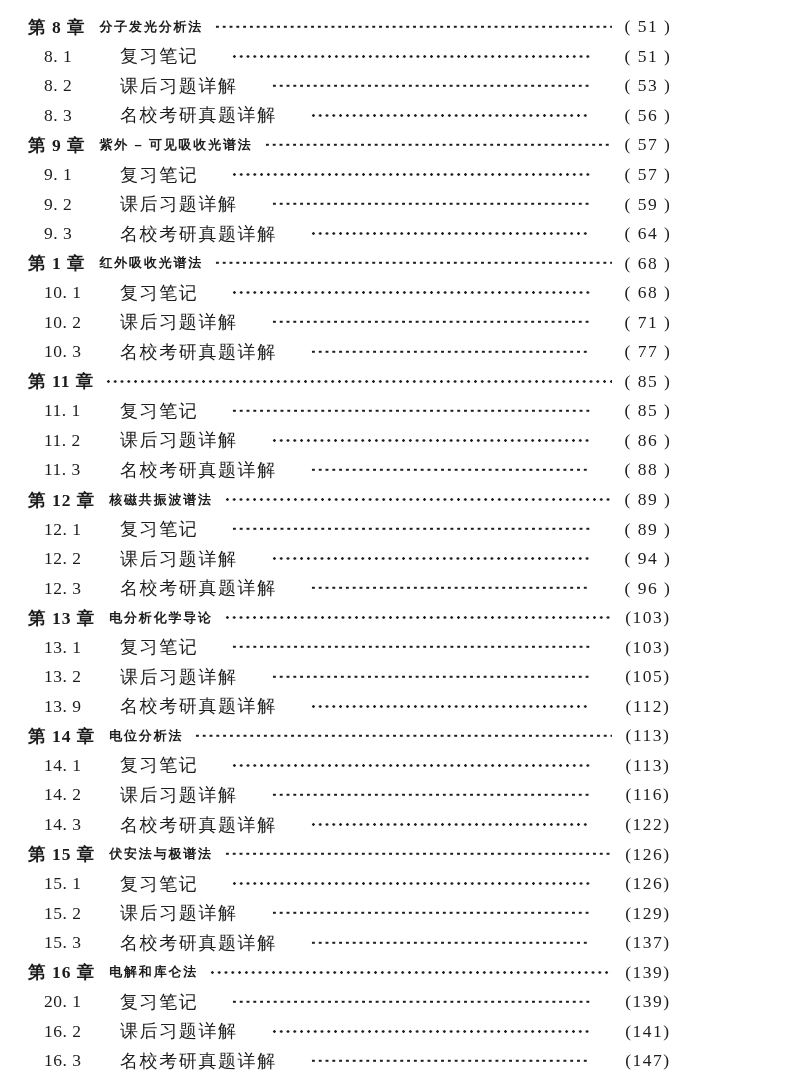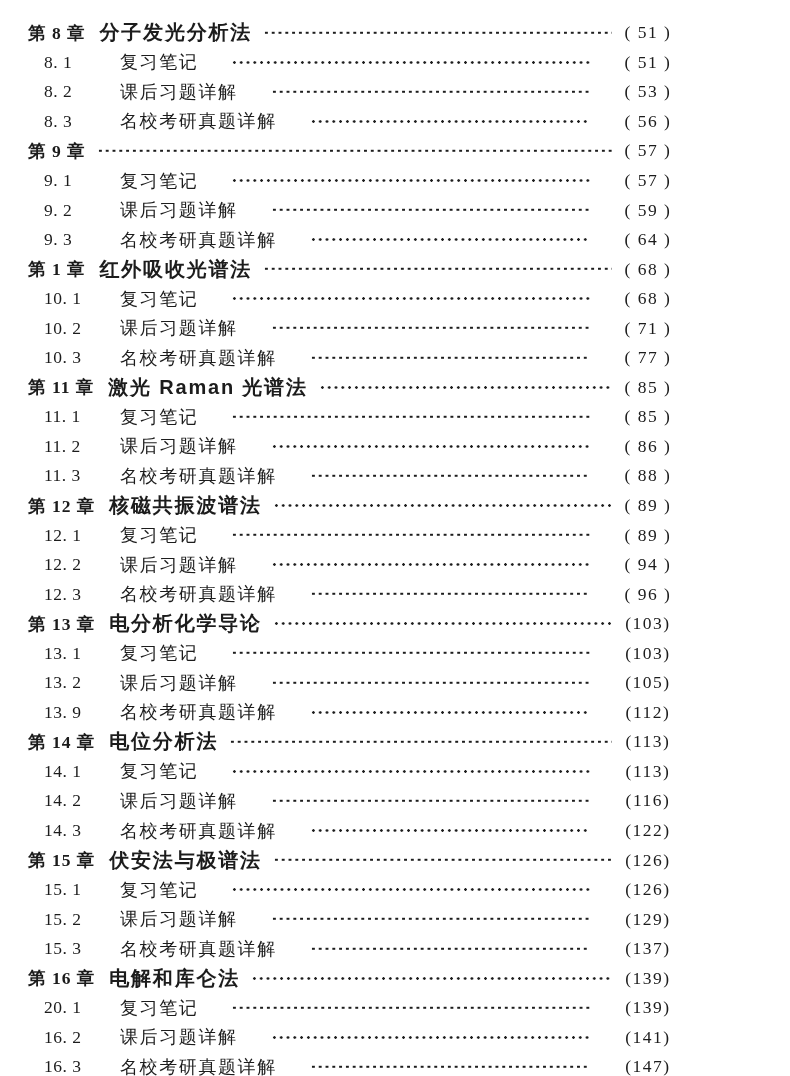--- a/index.html
+++ b/index.html
@@ -11,21 +11,21 @@
     height: 1076px;
     overflow: hidden;
     background: #ffffff;
     color: #1c1c1c;
     font-family: "Liberation Serif", "DejaVu Serif", serif;
   }
   .page {
     width: 676px;
     height: 1076px;
     overflow: hidden;
-    padding-top: 18px;
+    padding-top: 12px;
     box-sizing: border-box;
   }
   .row {
     display: flex;
     align-items: center;
     height: 29.55px;
     font-size: 17.5px;
     white-space: nowrap;
   }
   
@@ -34,21 +34,21 @@
     padding-left: 28px;
   }
   .ch-label {
     font-family: "Liberation Serif", "DejaVu Serif", serif;
     letter-spacing: 1px;
   }
   .ch-title {
     font-family: "Liberation Sans", "DejaVu Sans", sans-serif;
     margin-left: 14px;
     letter-spacing: 1.8px;
-    font-size: 20px;
+    font-size: 13px;
   }
   
   .row.section {
     padding-left: 44px;
     gap: 22px;
   }
   .sec-num {
     display: inline-block;
     width: 54px;
     flex: 0 0 54px;
@@ -101,20 +101,21 @@
         <span class="pagenum">( 53 )</span>
       </div>
       <div class="row section">
         <span class="sec-num">8. 3</span>
         <span class="sec-title">名校考研真题详解</span>
         <span class="leader"></span>
         <span class="pagenum">( 56 )</span>
       </div>
       <div class="row chapter">
         <span class="ch-label">第 9 章</span>
+        <span class="ch-title">紫外 – 可见吸收光谱法</span>
         <span class="leader"></span>
         <span class="pagenum">( 57 )</span>
       </div>
       <div class="row section">
         <span class="sec-num">9. 1</span>
         <span class="sec-title">复习笔记</span>
         <span class="leader"></span>
         <span class="pagenum">( 57 )</span>
       </div>
       <div class="row section">
@@ -148,21 +149,20 @@
         <span class="pagenum">( 71 )</span>
       </div>
       <div class="row section">
         <span class="sec-num">10. 3</span>
         <span class="sec-title">名校考研真题详解</span>
         <span class="leader"></span>
         <span class="pagenum">( 77 )</span>
       </div>
       <div class="row chapter">
         <span class="ch-label">第 11 章</span>
-        <span class="ch-title">激光 Raman 光谱法</span>
         <span class="leader"></span>
         <span class="pagenum">( 85 )</span>
       </div>
       <div class="row section">
         <span class="sec-num">11. 1</span>
         <span class="sec-title">复习笔记</span>
         <span class="leader"></span>
         <span class="pagenum">( 85 )</span>
       </div>
       <div class="row section">

